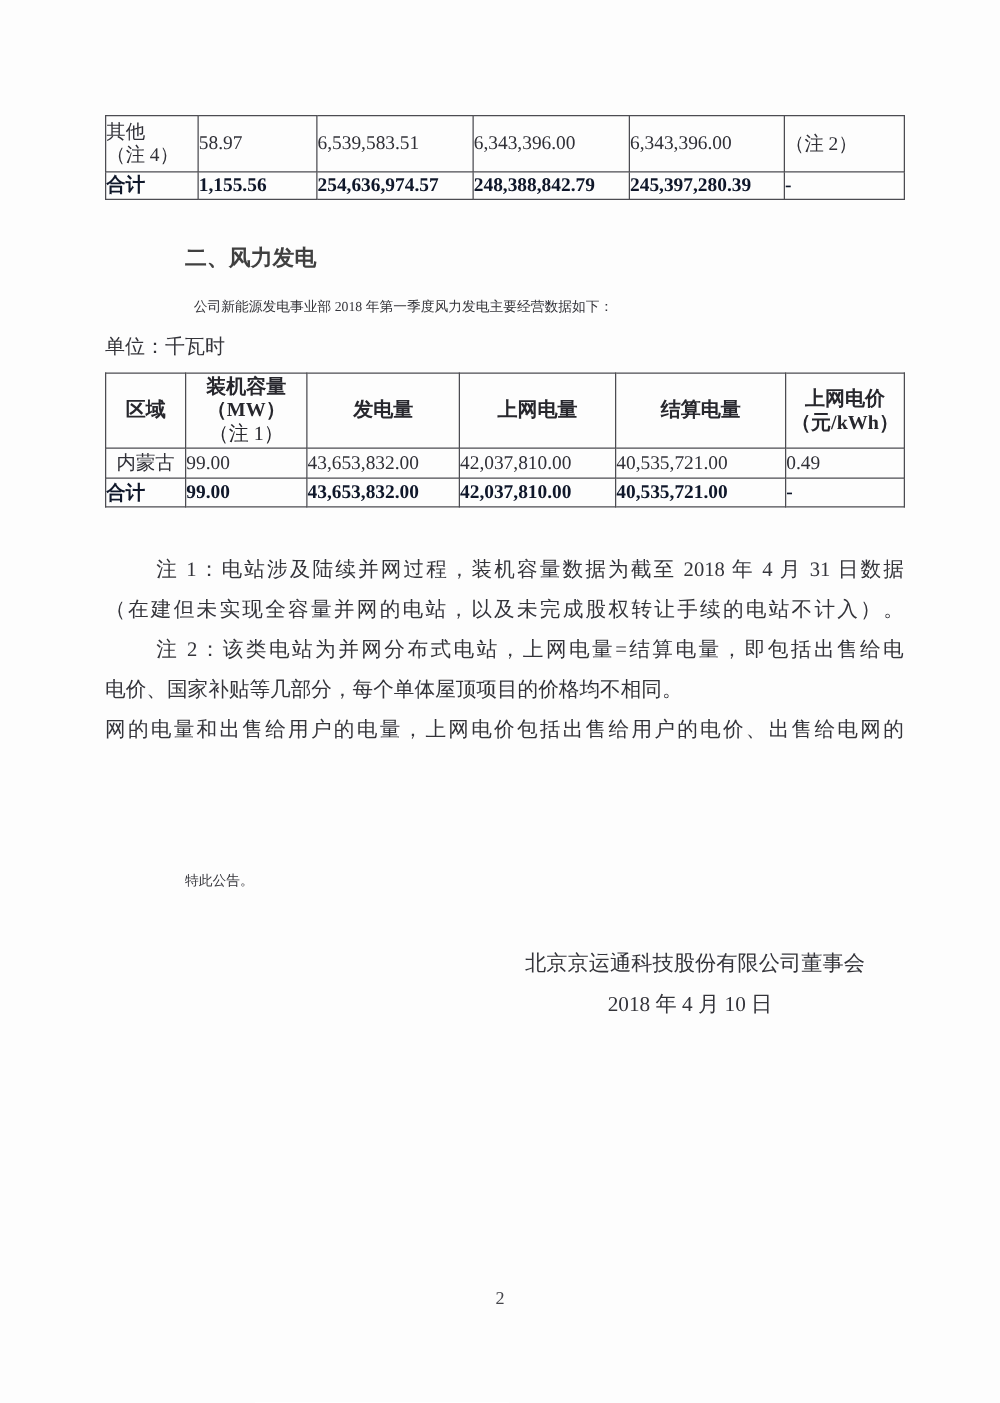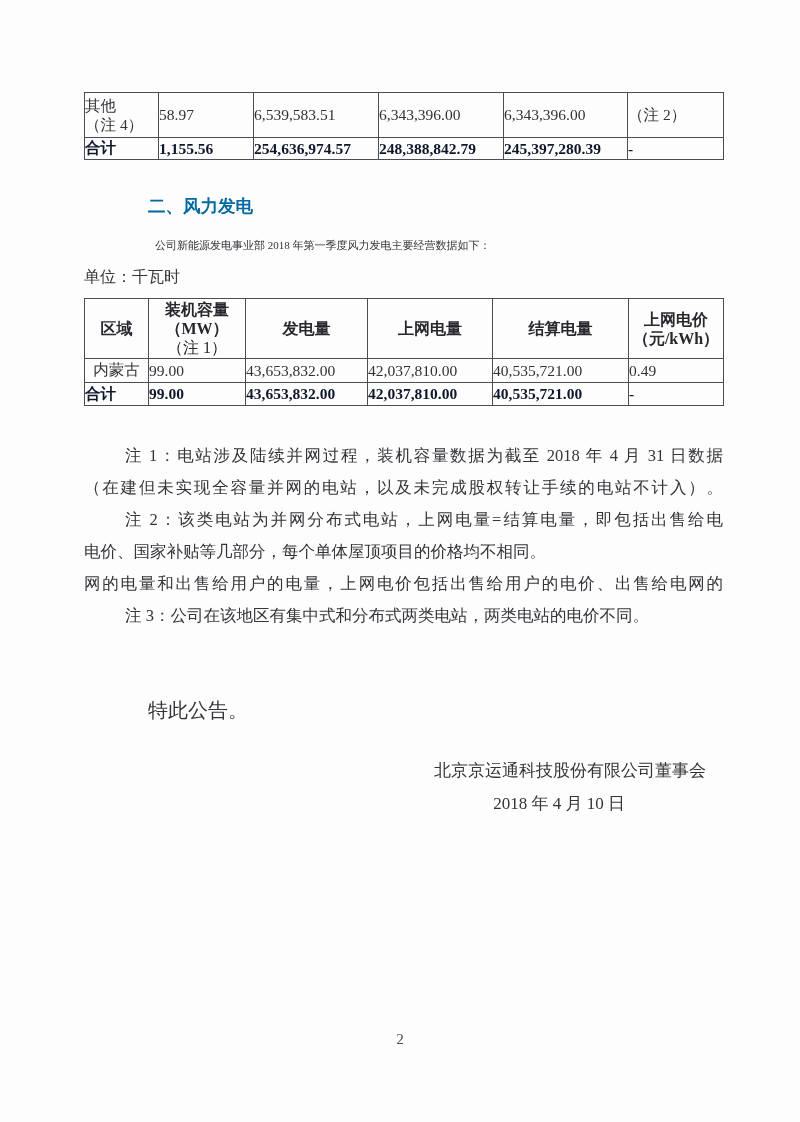--- a/index.html
+++ b/index.html
@@ -25,30 +25,30 @@
   .tbl2 .r-total  { height:23px; }
   .num { text-align:left; padding-right:7px; }
   .ctr { text-align:left;margin-left:28px; }
   .lft { text-align:center; padding-left:4px; }
   .bold td { font-weight:bold; color:#0f172a; }
   .tbl th { font-weight:bold; font-size:16px; line-height:19px; text-align:center; color:#27272d; }
   .th-sub { font-weight:normal; }
   .cell2l { line-height:19px; }
   
   .abs { position:absolute; }
-  .heading { left:148px; top:194px; font-size:17.5px; font-weight:bold; color:#0369a1; white-space:nowrap; }
+  .heading { left:148px; top:194px; font-size:17.5px; font-weight:bold; color:#404040; white-space:nowrap; }
   .intro   { left:84px;  top:238px; width:648px; font-size:11px; text-indent:71px; white-space:nowrap; }
   .unit    { left:84px;  top:267px; width:636px; text-align:left; font-size:16px; }
   .notes   { left:84px;  top:440px; width:639px; font-size:16.5px; }
   .note-line { height:32px; line-height:32px; overflow:hidden; }
   .ind  { text-indent:41px; }
   .fill { text-align:justify; text-align-last:justify; }
-  .closing   { left:148px; top:697px; font-size:20px; white-space:nowrap; }
+  .closing   { left:148px; top:697px; font-size:11px; white-space:nowrap; }
   .signature { left:420px; top:754px; width:264px; text-align:center; font-size:17px; }
-  .sig-line  { height:33px; line-height:33px; white-space:nowrap;margin-left:14px; }
+  .sig-line  { height:33px; line-height:33px; white-space:nowrap; }
   .pagenum   { left:0; top:1031px; width:800px; text-align:center; font-size:14.5px; color:#45454b; }
 </style>
 </head>
 <body>
 
 <div class="page">
 
   <table class="tbl tbl1">
     <colgroup>
       <col style="width:74px">
@@ -130,21 +130,20 @@
       </tr>
     </tbody>
   </table>
 
   <div class="abs notes">
     <div class="note-line ind fill">注 1：电站涉及陆续并网过程，装机容量数据为截至 2018 年 4 月 31 日数据</div>
     <div class="note-line fill">（在建但未实现全容量并网的电站，以及未完成股权转让手续的电站不计入）。</div>
     <div class="note-line ind fill">注 2：该类电站为并网分布式电站，上网电量=结算电量，即包括出售给电</div>
     <div class="note-line">电价、国家补贴等几部分，每个单体屋顶项目的价格均不相同。</div>
     <div class="note-line fill">网的电量和出售给用户的电量，上网电价包括出售给用户的电价、出售给电网的</div>
-    <div class="note-line ind">注 3：公司在该地区有集中式和分布式两类电站，两类电站的电价不同。</div>
   </div>
 
   <div class="abs closing">特此公告。</div>
   <div class="abs signature">
     <div class="sig-line">北京京运通科技股份有限公司董事会</div>
     <div class="sig-line">2018 年 4 月 10 日</div>
   </div>
 
   <div class="abs pagenum">2</div>
 

